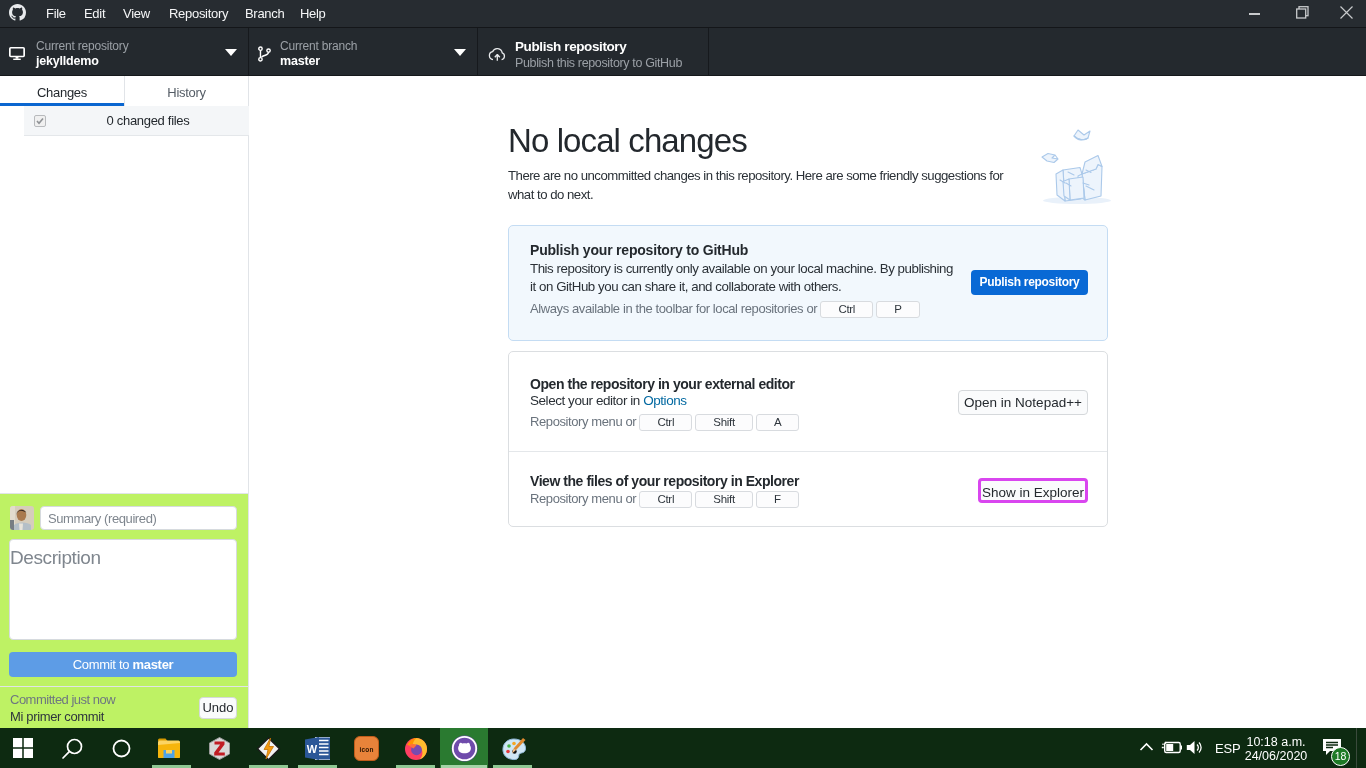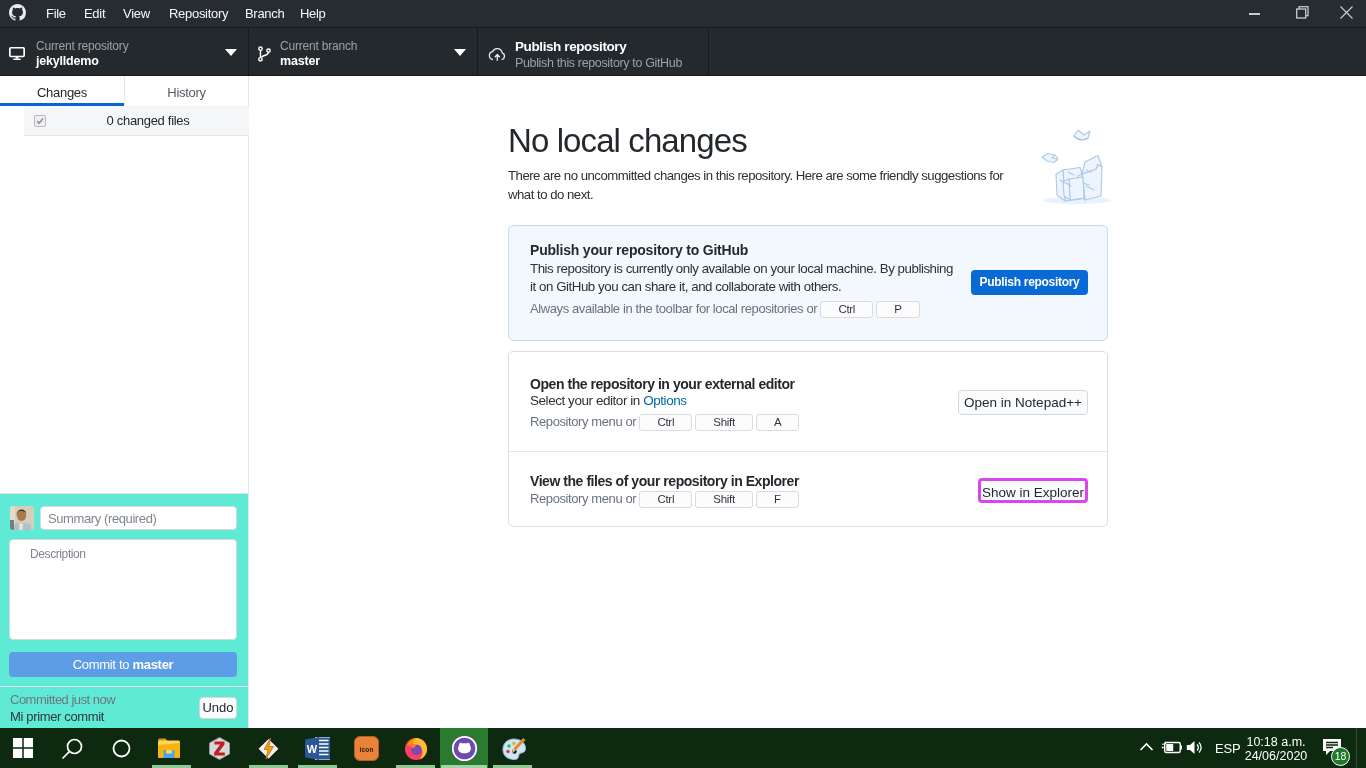--- a/index.html
+++ b/index.html
@@ -23,21 +23,21 @@
     border-right:6px solid transparent; border-top:7px solid #fff; }
 
   
   #sidebar { left:0; top:76px; width:249px; height:652px; background:#fff;
     border-right:1px solid #e1e4e8; }
   .tab { top:0; width:124px; height:30px; line-height:33px; text-align:center;
     font-size:13px; letter-spacing:-0.3px; }
   #tab-underline { left:0; top:26.5px; width:124px; height:3.5px; background:#0a66d0; }
   #chgrow { left:0; top:30px; width:248px; height:30px; background:#f4f6f8;
     border-bottom:1px solid #e4e7ea;margin-left:24px; }
-  #commitarea { left:0; top:417px; width:248px; height:235px; background:#5eead4;
+  #commitarea { left:0; top:417px; width:248px; height:235px; background:#bef264;
     border-top:1px solid #e1e4e8; }
   input, textarea { font-family:"Liberation Sans", sans-serif; border:1px solid #d6dade;
     border-radius:4px; background:#fff; }
   ::placeholder { color:#7f868e; opacity:1; }
 
   
   #main { left:249px; top:76px; width:1117px; height:652px; background:#fff; }
   h1 { font-weight:normal; font-size:33px; color:#23282d; letter-spacing:-0.9px; }
   .kbd { display:inline-block; padding:0px 17px; border:1px solid #d8dbdf;
     border-radius:3px; background:#fcfcfd; font-size:11.5px; letter-spacing:-0.3px; color:#2f363d;
@@ -122,21 +122,21 @@
       <svg class="abs" style="left:10px;top:12px;border-radius:3px" width="24" height="24" viewBox="0 0 24 24">
         <rect width="24" height="24" fill="#d6cdbc"></rect>
         <rect x="0" y="0" width="5" height="24" fill="#e2dccd"></rect>
         <rect x="0" y="14" width="4" height="10" fill="#777d82"></rect>
         <path d="M4 24 L4 19 C7 15.5 18 15.5 21 19 L21 24 Z" fill="#b4bfc7"></path>
         <path d="M9 17.5 L13 17.5 L12.5 24 L9.5 24 Z" fill="#e8e4da"></path>
         <ellipse cx="11.5" cy="9" rx="4.8" ry="6" fill="#a97a4e"></ellipse>
         <path d="M6.6 9 C5.8 3 17 2 16.5 9 C16.5 6.5 15.5 5.5 14.5 5.8 C11 4 9 4.5 6.9 7 Z" fill="#332921"></path>
       </svg>
       <input class="abs" style="left: 40px; top: 12px; width: 197px; height: 24px; padding-left: 7px; font-size: 13px; letter-spacing: -0.4px;" placeholder="Summary (required)">
-      <textarea class="abs" style="left: 9px; top: 45px; width: 228px; height: 101px; padding: 7px 20px; font-size: 12px; letter-spacing: -0.4px; resize: none;" placeholder="Description"></textarea>
+      <textarea class="abs" style="left: 9px; top: 45px; width: 228px; height: 101px; padding: 7px 0; font-size: 19px; letter-spacing: -0.4px; resize: none;" placeholder="Description"></textarea>
       <div class="abs" style="left:9px;top:158px;width:228px;height:25px;background:#5d9ce6;border-radius:4px;color:#fff;font-size:13px;letter-spacing:-0.3px;text-align:center;line-height:25px">Commit to <b>master</b></div>
       <div class="abs" style="left:0;top:192px;width:248px;height:1px;background:#e1e4e8"></div>
       <div class="abs" style="left:10px;top:198px;font-size:13px;letter-spacing:-0.5px;color:#6e7780">Committed just now</div>
       <div class="abs" style="left:10px;top:215px;font-size:13px;letter-spacing:-0.35px;color:#2f363d">Mi primer commit</div>
       <div class="abs" style="left:199px;top:203px;width:38px;height:22px;background:#fafbfc;border:1px solid #d5d8db;border-radius:4px;font-size:13px;color:#24292e;text-align:center;line-height:20px">Undo</div>
     </div>
   </div>
 
   <div class="abs" id="main">
     <h1 class="abs" style="left:259px;top:46px">No local changes</h1>

